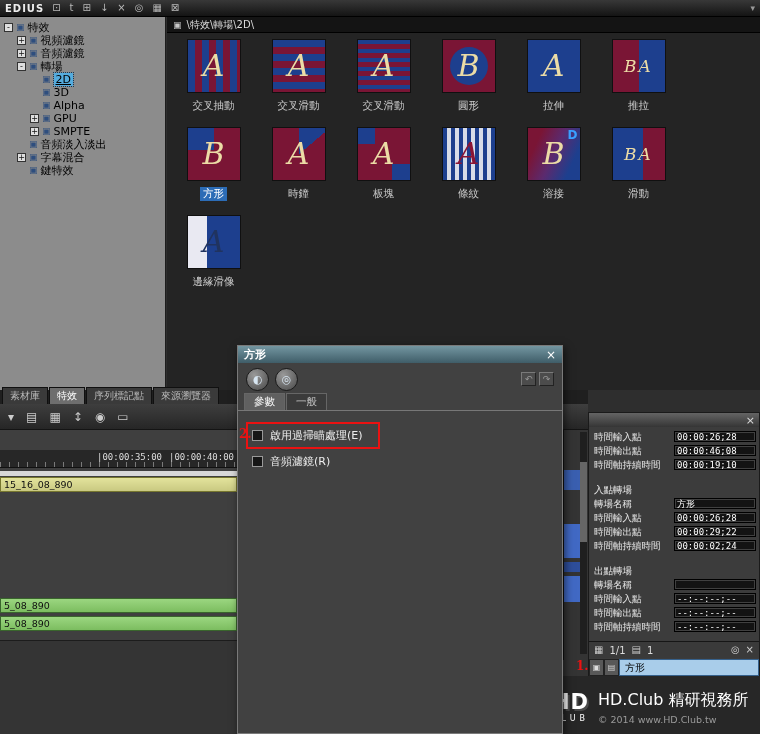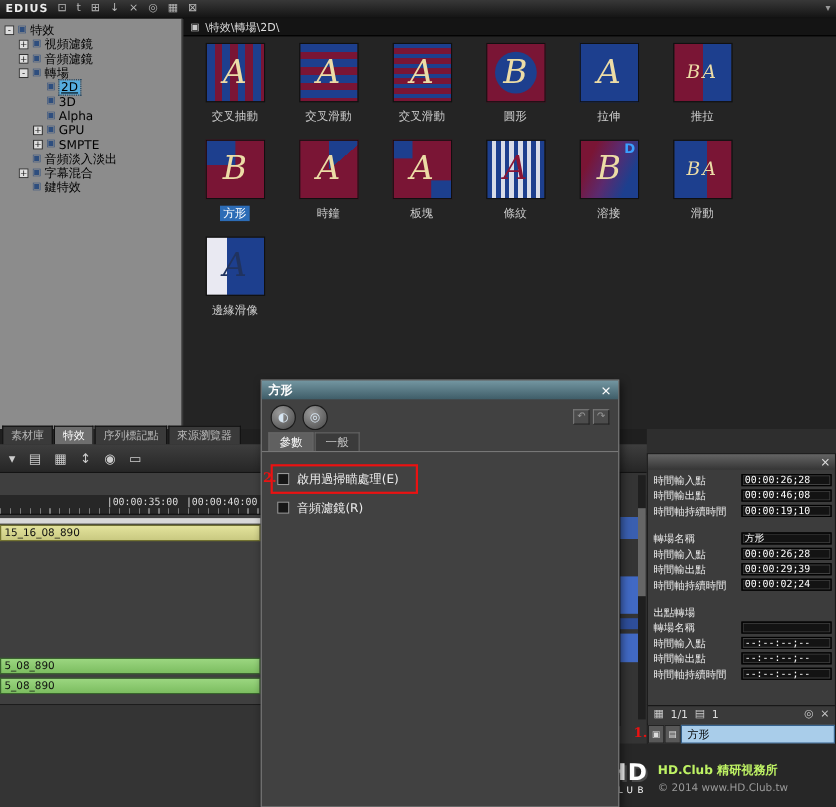--- a/index.html
+++ b/index.html
@@ -141,21 +141,21 @@
   .strip-sel{flex:1;background:#a9cdea;color:#000;font-size:10px;display:flex;align-items:center;
     padding-left:5px;border:1px solid #36618c;}
   .info-bottom{position:absolute;left:0;top:264px;width:100%;height:56px;background:#282828;}
 
   
   .wm-bg{position:absolute;left:548px;top:676px;width:212px;height:58px;background:#272727;z-index:44;}
   .watermark{position:absolute;left:552px;top:684px;width:204px;height:46px;display:flex;align-items:center;gap:9px;z-index:45;}
   .wm-logo{text-align:center;color:#fff;line-height:1;flex:none;}
   .wm-hd{font-size:21px;font-weight:bold;letter-spacing:1px;text-shadow:2px 2px 0 #4a4a4a;}
   .wm-club{font-size:8px;letter-spacing:4px;margin-top:2px;}
-  .wm-text .l1{color:#bef264;font-size:11px;font-weight:bold;white-space:nowrap;}
+  .wm-text .l1{color:#ffffff;font-size:16px;font-weight:normal;white-space:nowrap;}
   .wm-text .l2{color:#9a9a9a;font-size:9.5px;margin-top:3px;white-space:nowrap;}
 
   
   .anno{position:absolute;color:#ea1212;font-weight:bold;font-size:12px;z-index:60;font-family:"DejaVu Serif",serif;}
   .anno-2{left:239px;top:427px;}
   .anno-1{left:576px;top:659px;}
 </style>
 </head>
 <body>
 
@@ -420,30 +420,33 @@
         <div class="info-row">
           <span class="info-label">時間輸出點</span>
           <span class="info-value">00:00:46;08</span>
         </div>
         <div class="info-row">
           <span class="info-label">時間軸持續時間</span>
           <span class="info-value">00:00:19;10</span>
         </div>
         <div class="info-row blank"></div>
         <div class="info-row">
+          <span class="info-label">入點轉場</span>
+        </div>
+        <div class="info-row">
           <span class="info-label">轉場名稱</span>
           <span class="info-value">方形</span>
         </div>
         <div class="info-row">
           <span class="info-label">時間輸入點</span>
           <span class="info-value">00:00:26;28</span>
         </div>
         <div class="info-row">
           <span class="info-label">時間輸出點</span>
-          <span class="info-value">00:00:29;39</span>
+          <span class="info-value">00:00:29;22</span>
         </div>
         <div class="info-row">
           <span class="info-label">時間軸持續時間</span>
           <span class="info-value">00:00:02;24</span>
         </div>
         <div class="info-row blank"></div>
         <div class="info-row">
           <span class="info-label">出點轉場</span>
         </div>
         <div class="info-row">

